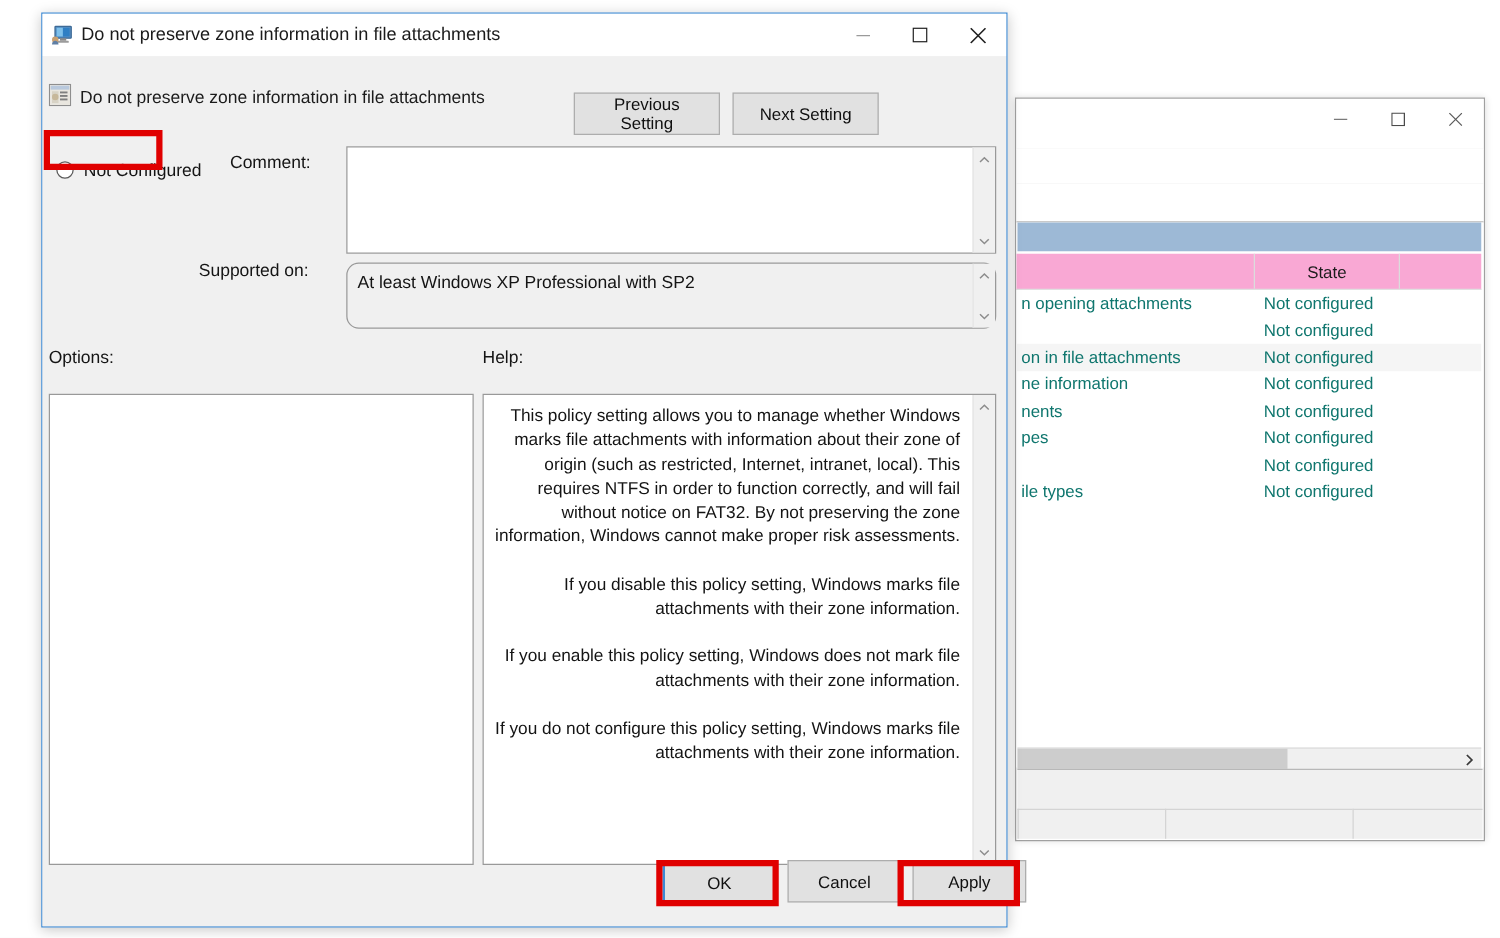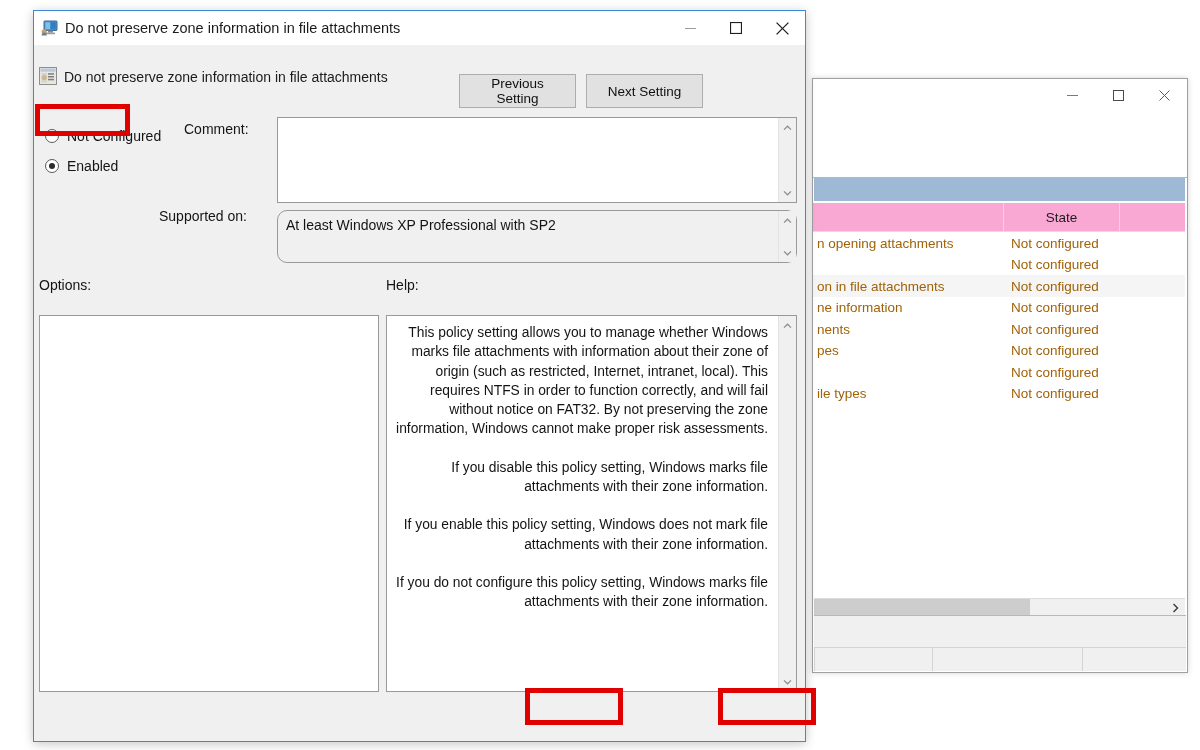--- a/index.html
+++ b/index.html
@@ -117,21 +117,21 @@
     left: 0; top: 54px;
     right: 2px;
     bottom: 0;
   }
   .bg-row {
     position: relative;
     height: 21.5px;
     display: flex;
     align-items: center;
     font-size: 13.5px;
-    color: #a16207;
+    color: #0f766e;
     white-space: nowrap;
     text-decoration: underline;
   }
   .bg-row.alt { background: #f5f5f5; }
   .bg-row-name {
     position: absolute;
     left: 4px;
     top: 50%;
     transform: translateY(-50%);
   }
@@ -653,24 +653,20 @@
         </div>
         <div class="hdr-label">Do not preserve zone information in file attachments</div>
         <button class="btn hdr-btn-prev">Previous Setting</button>
         <button class="btn hdr-btn-next">Next Setting</button>
       </div>
 
       <div class="radios">
         <div class="radio-row">
           <span class="radio-mark"></span>
           <span class="radio-label">Not Configured</span>
-        </div>
-        <div class="radio-row">
-          <span class="radio-mark on"></span>
-          <span class="radio-label">Enabled</span>
         </div>
       </div>
 
       <div class="lbl-right lbl-comment">Comment:</div>
       <div class="field field-comment">
         <div class="vscroll">
           <div class="vscroll-up">
             <svg width="9" height="6" viewBox="0 0 9 6">
                 <polyline points="1,4.6 4.5,1.2 8,4.6" fill="none" stroke="#8c8c8c" stroke-width="1.2"></polyline>
               </svg>
@@ -719,20 +715,25 @@
               </svg>
           </div>
           <div class="vscroll-dn">
             <svg width="9" height="6" viewBox="0 0 9 6">
                 <polyline points="1,1.4 4.5,4.8 8,1.4" fill="none" stroke="#8c8c8c" stroke-width="1.2"></polyline>
               </svg>
           </div>
         </div>
       </div>
 
+      <div class="footer">
+        <button class="btn btn-ok">OK</button>
+        <button class="btn btn-cancel">Cancel</button>
+        <button class="btn btn-apply">Apply</button>
+      </div>
 
     </div>
   </div>
 
   <div class="redbox" id="redbox-enabled" style="border-color: rgb(224, 0, 0);"></div>
   <div class="redbox" id="redbox-ok" style="border-color: rgb(224, 0, 0);"></div>
   <div class="redbox" id="redbox-apply" style="border-color: rgb(224, 0, 0);"></div>
 
 </div>
 

